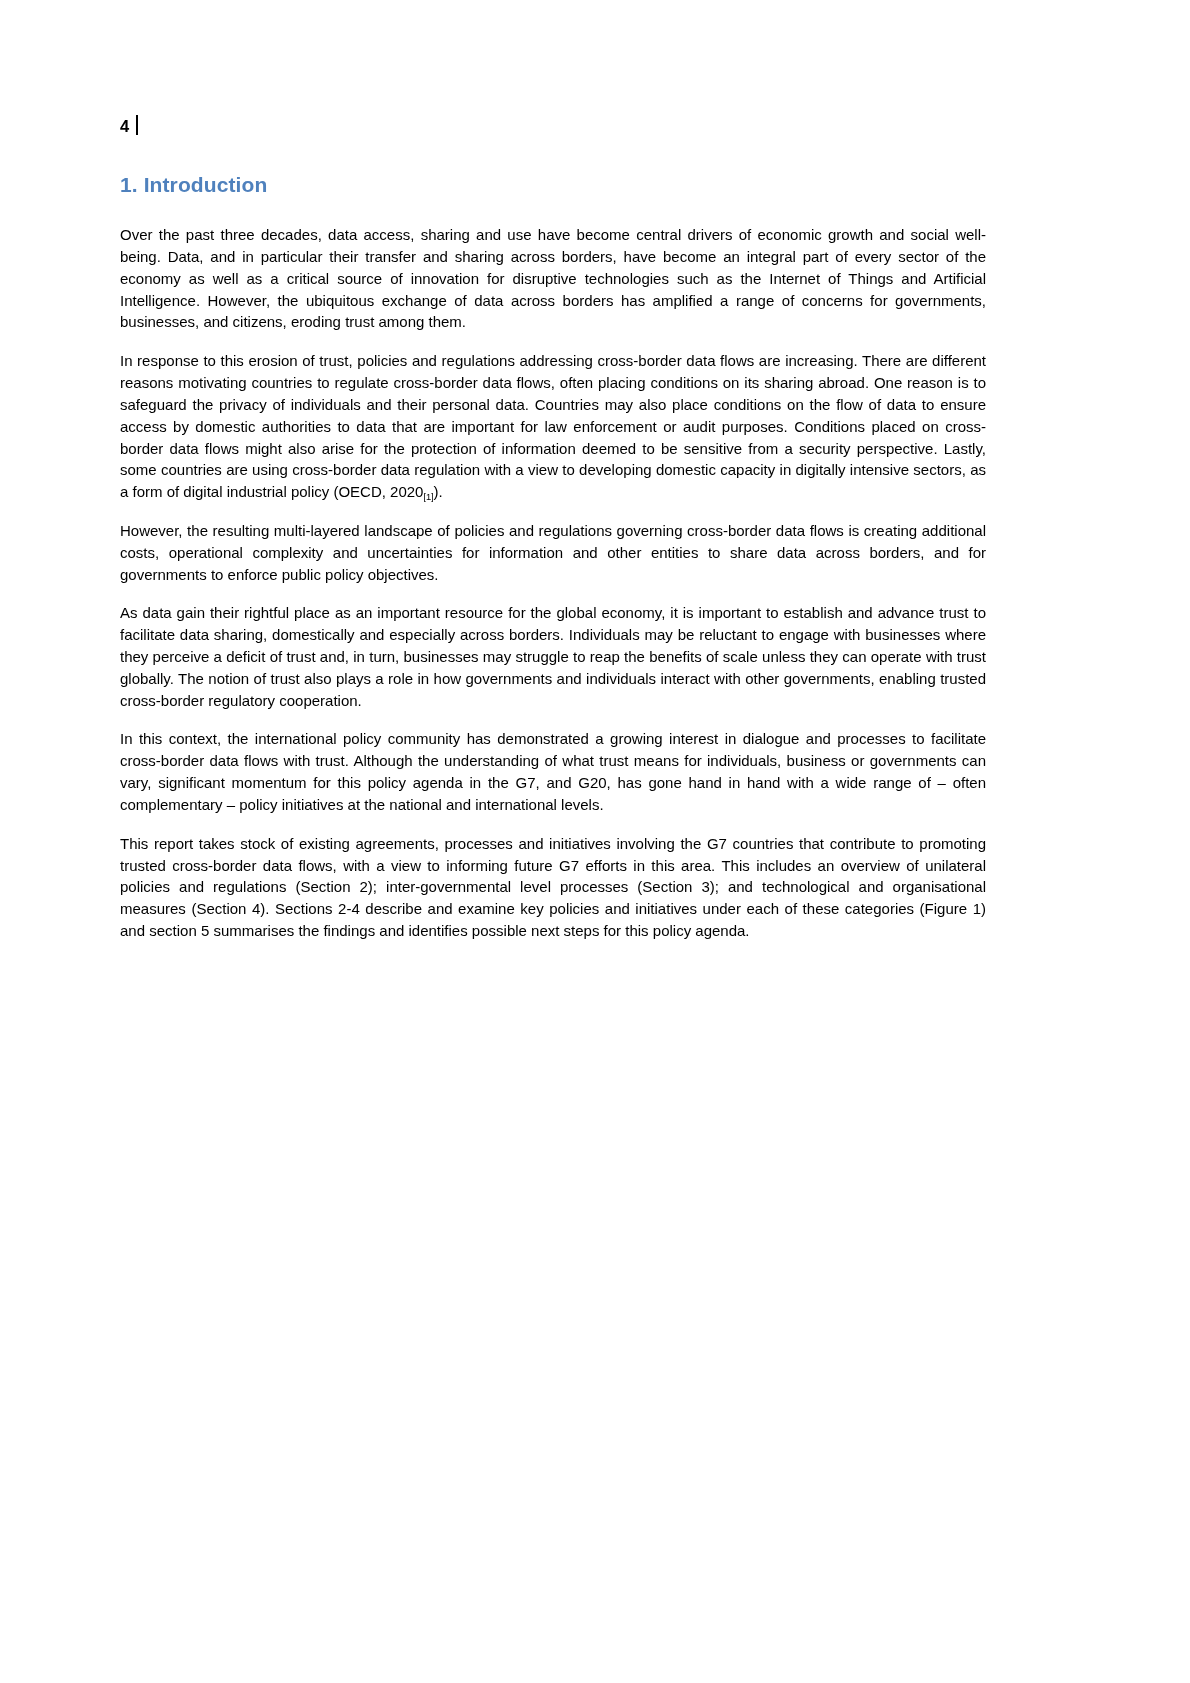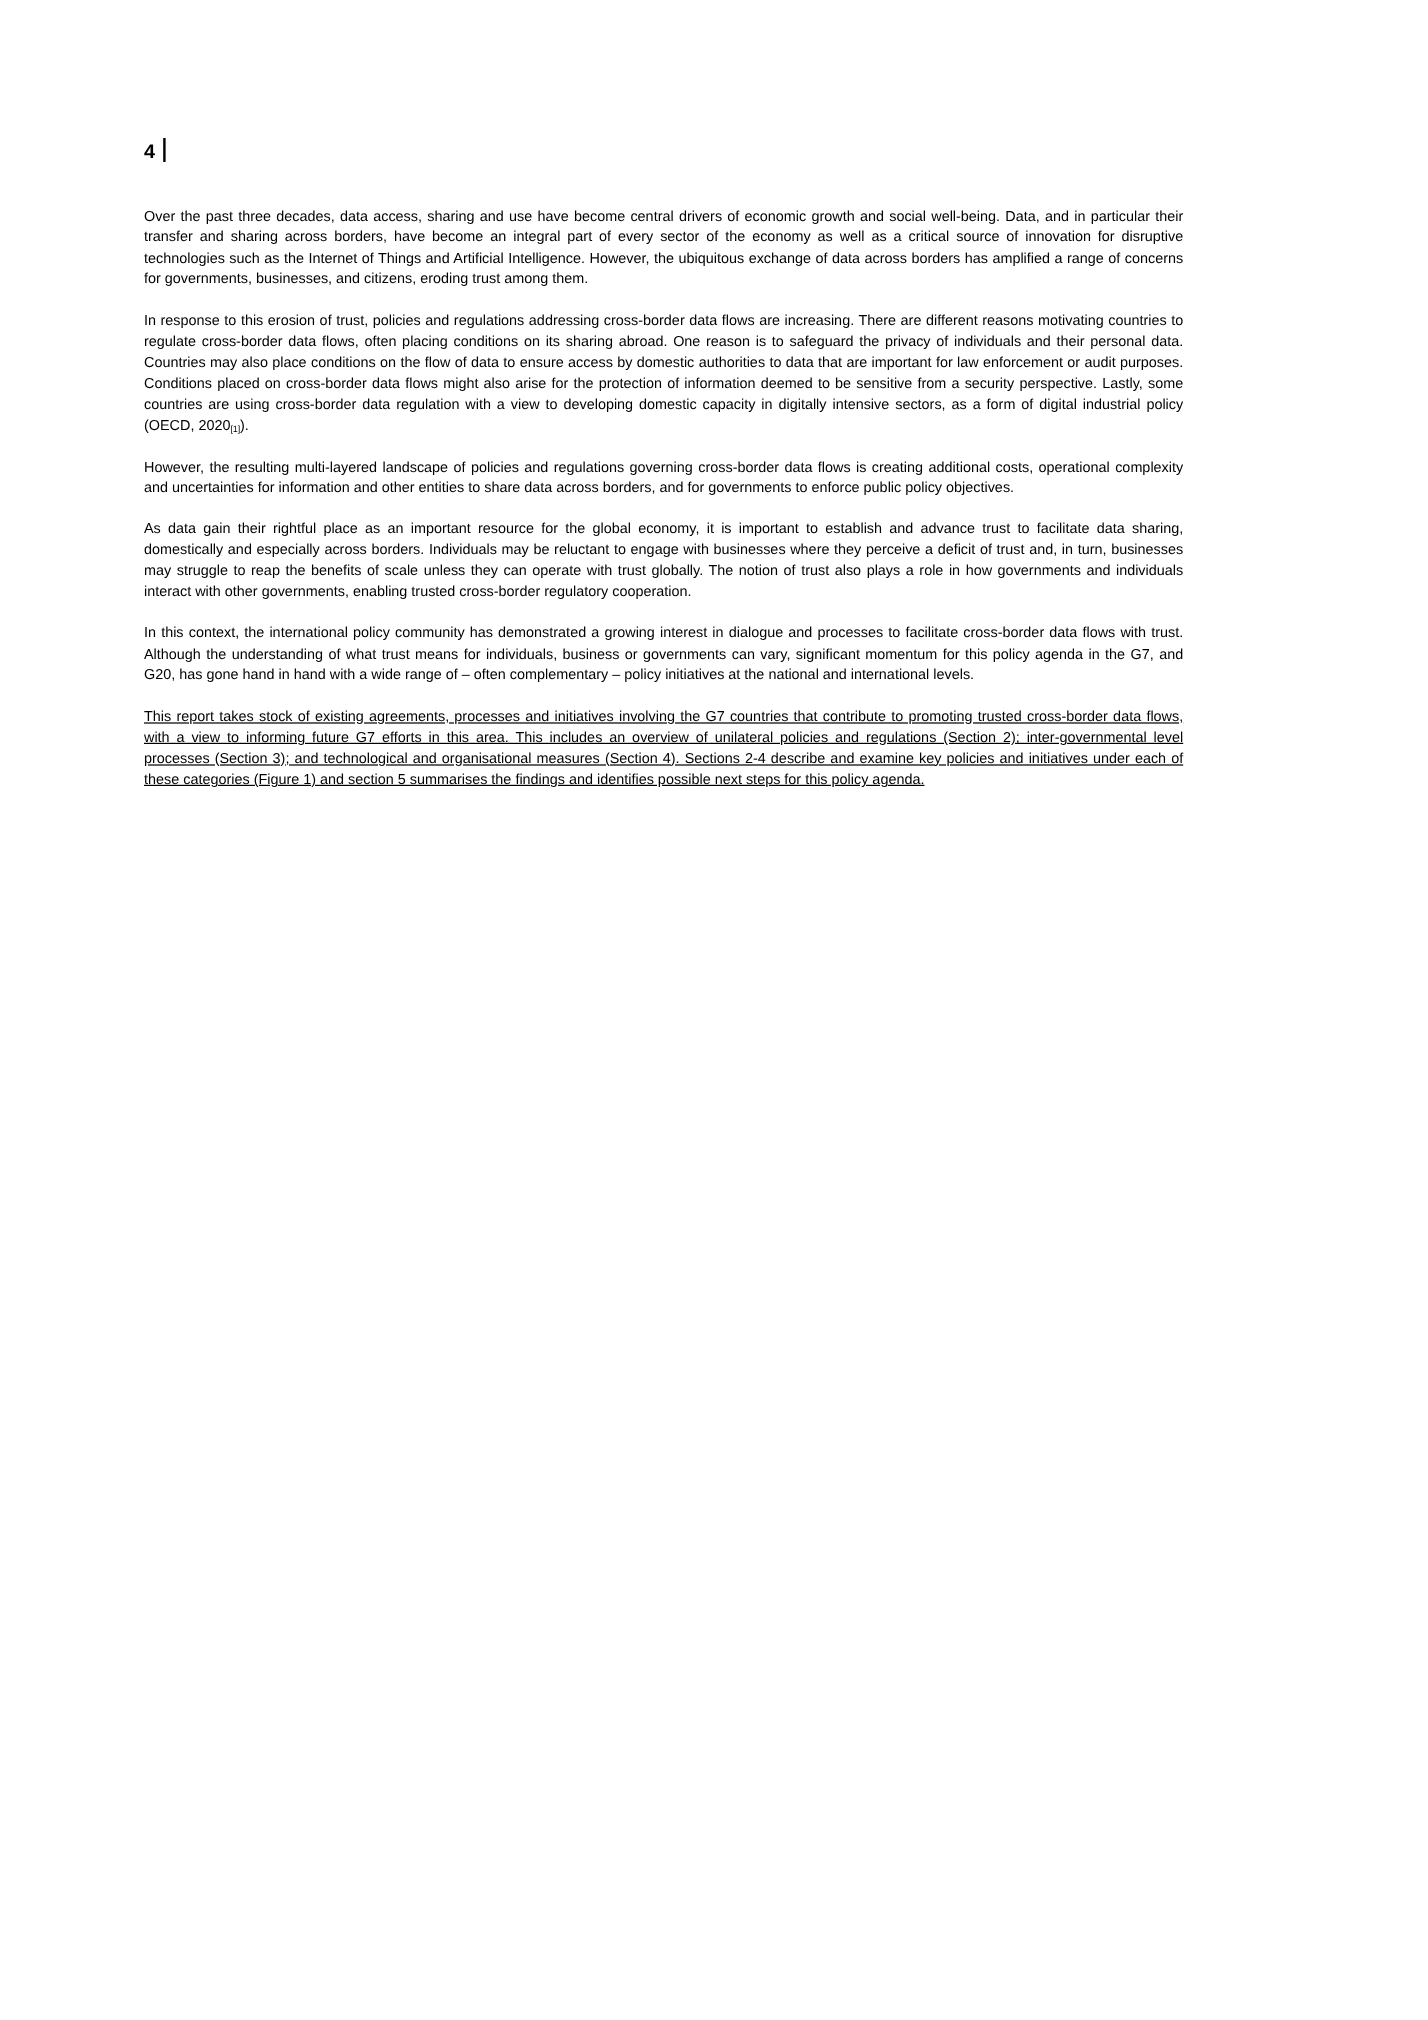--- a/index.html
+++ b/index.html
@@ -52,51 +52,51 @@
   .section-heading {
     font-size: 21px;
     font-weight: bold;
     color: #4f81bd;
     margin: 0 0 27px 0;
     letter-spacing: 0.1px;
     line-height: 1.2;
   }
   
   .body-text p {
-    font-size: 12px;
+    font-size: 15px;
     line-height: 1.455;
     text-align: justify;
     text-justify: inter-word;
     margin: 0 4px 17px 0;
     color: #000000;
     hyphens: none;
   }
   .body-text p:last-child {
     margin-bottom: 0;
-    text-decoration: underline;
   }
   sub.ref {
     font-size: 0.62em;
     vertical-align: baseline;
     position: relative;
     bottom: -0.28em;
     letter-spacing: -0.1px;
   }
 </style>
 </head>
 <body>
 
 <div class="page">
   <div class="page-body">
 
     <div class="page-header">
       <span class="page-number">4</span>
       <span class="header-rule"></span>
     </div>
 
+    <h1 class="section-heading">1. Introduction</h1>
 
     <div class="body-text">
 
       <p>Over the past three decades, data access, sharing and use have become central drivers of economic growth and social well-being. Data, and in particular their transfer and sharing across borders, have become an integral part of every sector of the economy as well as a critical source of innovation for disruptive technologies such as the Internet of Things and Artificial Intelligence. However, the ubiquitous exchange of data across borders has amplified a range of concerns for governments, businesses, and citizens, eroding trust among them.</p>
 
       <p><span>In response to this erosion of trust, policies and regulations addressing cross-border data flows are increasing. There are different reasons motivating countries to regulate cross-border data flows, often placing conditions on its sharing abroad. One reason is to safeguard the privacy of individuals and their personal data. Countries may also place conditions on the flow of data to ensure access by domestic authorities to data that are important for law enforcement or audit purposes. Conditions placed on cross-border data flows might also arise for the protection of information deemed to be sensitive from a security perspective. Lastly, some countries are using cross-border data regulation with a view to developing domestic capacity in digitally intensive sectors, as a form of digital industrial policy (OECD, 2020</span><sub class="ref">[1]</sub><span>).</span></p>
 
       <p>However, the resulting multi-layered landscape of policies and regulations governing cross-border data flows is creating additional costs, operational complexity and uncertainties for information and other entities to share data across borders, and for governments to enforce public policy objectives.</p>
 
       <p>As data gain their rightful place as an important resource for the global economy, it is important to establish and advance trust to facilitate data sharing, domestically and especially across borders. Individuals may be reluctant to engage with businesses where they perceive a deficit of trust and, in turn, businesses may struggle to reap the benefits of scale unless they can operate with trust globally. The notion of trust also plays a role in how governments and individuals interact with other governments, enabling trusted cross-border regulatory cooperation.</p>

